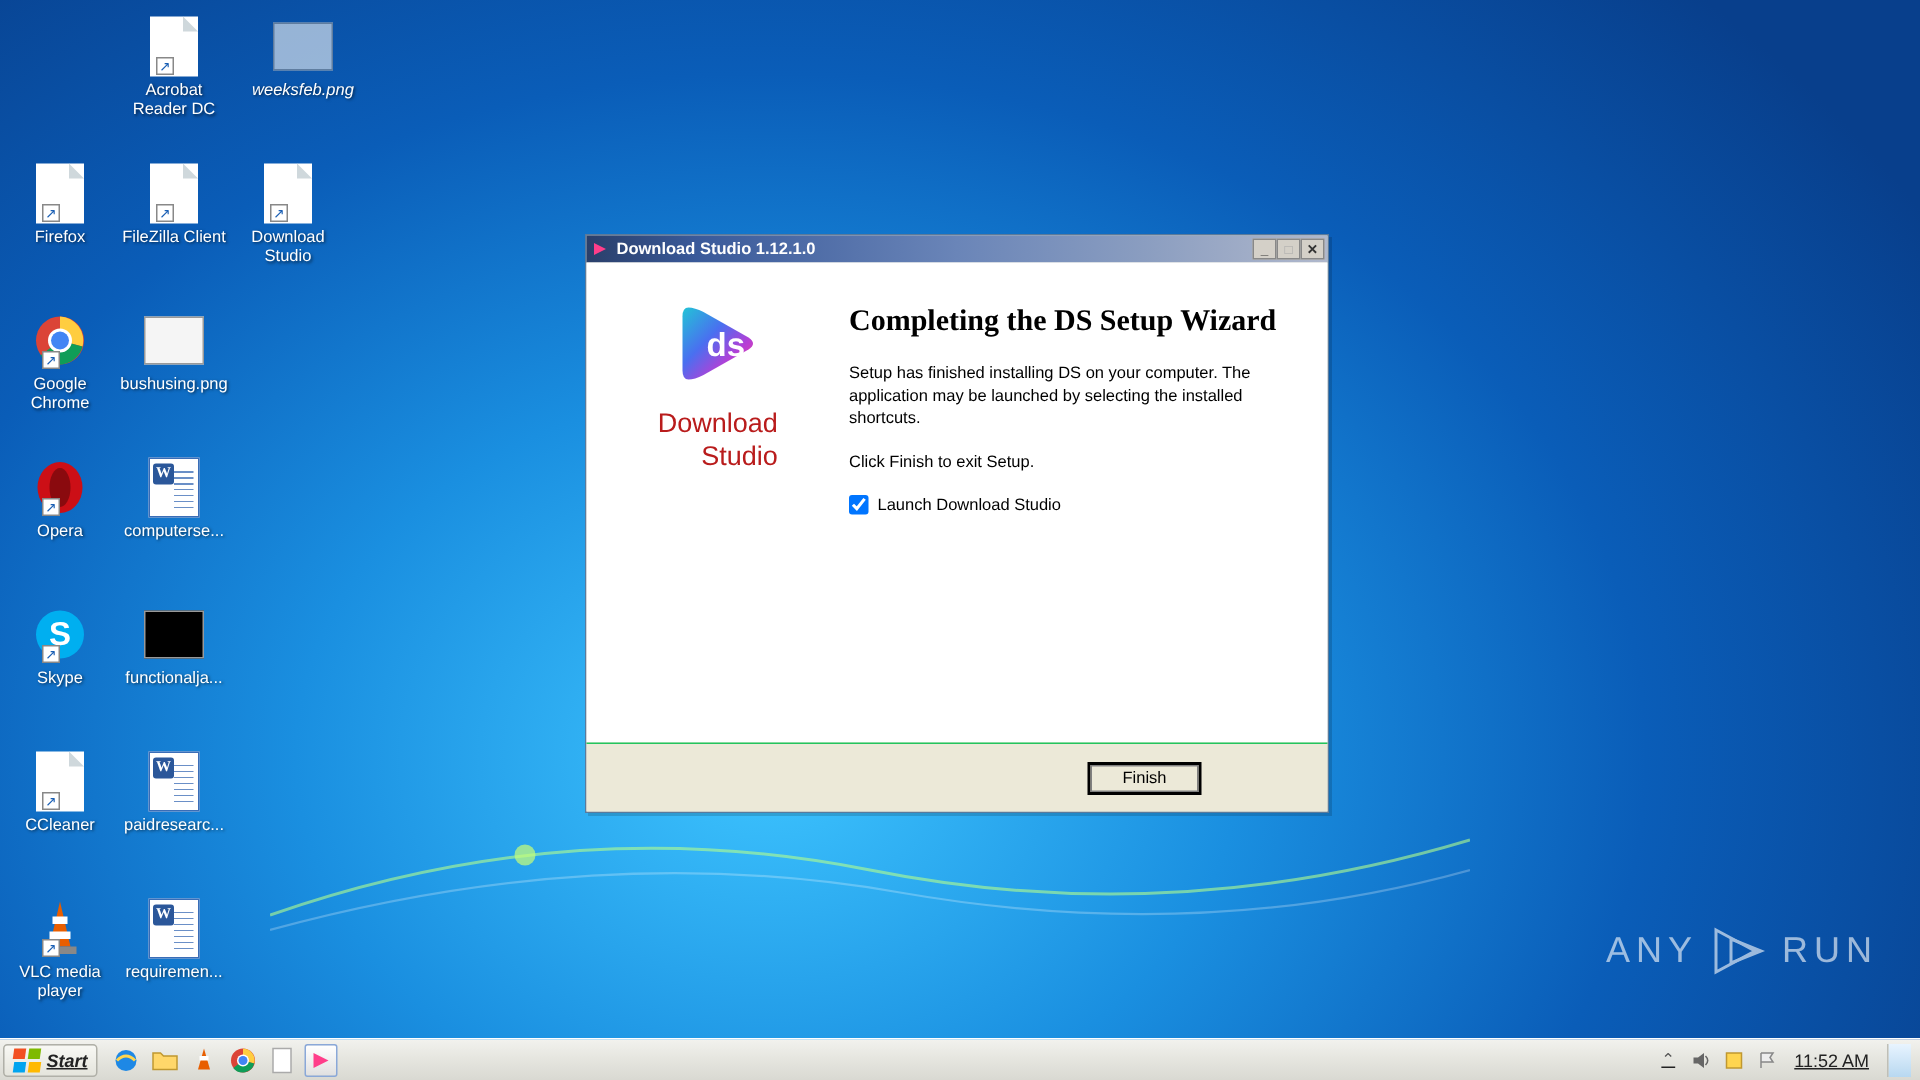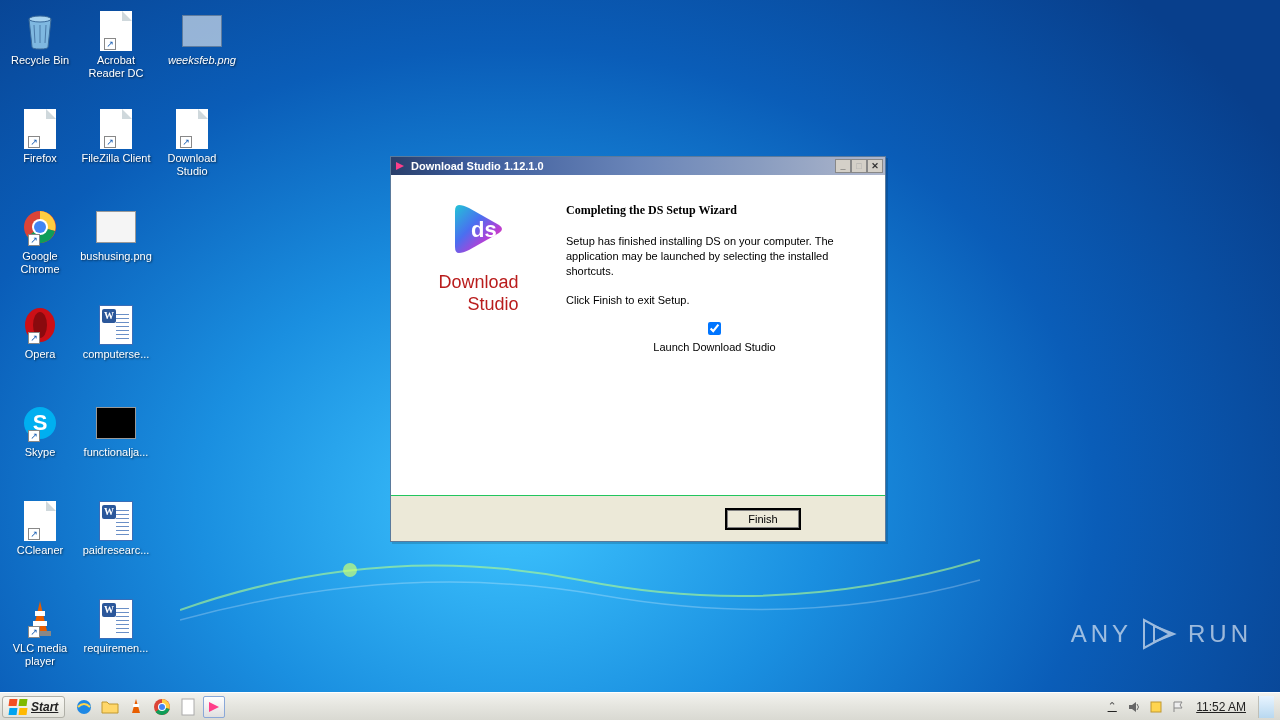--- a/index.html
+++ b/index.html
@@ -47,44 +47,34 @@
 .dialog{position:absolute; left:390px; top:156px; width:496px; background:#ece9d8; border:1px solid #5a7a9c; box-shadow:2px 2px 0 rgba(0,0,0,.15);}
 .titlebar{height:18px; background:linear-gradient(90deg,#2a3f6a 0%,#3a5a9a 15%,#6a85b8 50%,#8a9dc0 75%,#b0b8cc 100%); display:flex; align-items:center; padding:0 2px; color:#fff; font-size:11px; font-weight:bold;}
 .titlebar .t-icon{width:14px; height:14px; margin-right:4px; display:inline-flex; align-items:center; justify-content:center;}
 .titlebar .t-btns{margin-left:auto; display:flex; gap:0;}
 .t-btn{width:16px; height:14px; background:#d4d0c8; border:1px solid #888; color:#333; font-size:9px; font-family:Marlett, Arial; display:flex; align-items:center; justify-content:center; cursor:pointer; line-height:1;}
 .dialog-body{background:#fff; display:flex; min-height:320px;}
 .wiz-left{width:175px; display:flex; flex-direction:column; align-items:center; padding-top:20px;}
 .ds-logo{width:68px; height:68px;}
 .ds-text{margin-top:8px; text-align:center; color:#b91c1c; font-size:18px; font-family:"Segoe UI", Arial; line-height:22px;}
 .wiz-right{flex:1; padding:28px 22px 10px 0; color:#000;}
-.wiz-right h1{font-size:12px; font-family:Tahoma; margin-bottom:16px;}
+.wiz-right h1{font-size:20px; font-family:Tahoma; margin-bottom:16px;}
 .wiz-right p{font-size:11px; line-height:15px; margin-bottom:14px; max-width:280px;}
-.chk-row{display:flex; align-items:center; gap:6px; font-size:11px; margin-top:0;flex-direction:column;}
+.chk-row{display:flex; align-items:center; gap:6px; font-size:11px; margin-top:0;}
 .chk-row input{width:13px; height:13px;}
 .dialog-footer{height:46px; border-top:1px solid #22c55e; display:flex; align-items:center; justify-content:flex-end; padding-right:84px; background:#ece9d8;}
 .finish-btn{width:76px; height:22px; background:#ece9d8; border:2px solid #000; font-size:11px; cursor:pointer; outline:1px solid #808080; outline-offset:-3px;}
 .watermark{position:absolute; right:28px; bottom:40px; display:flex; align-items:center; gap:8px; opacity:.6; pointer-events:none;}
 .watermark .txt{font-size:24px; letter-spacing:4px; font-weight:300;}
 </style>
 </head>
 <body>
 
 <div class="desktop">
 
-  <div class="desktop-icon" style="position:absolute; left:2px; top:4px;">
-    <div class="ic ic-wrap">
-      <svg width="36" height="40" viewBox="0 0 36 40">
-          <path d="M7 8 L29 8 L26 36 Q26 38 18 38 Q10 38 10 36 Z" fill="#7fb8e0" stroke="#3a6a9a"></path>
-          <ellipse cx="18" cy="8" rx="11" ry="3" fill="#a8d4f0" stroke="#3a6a9a"></ellipse>
-          <path d="M12 14 L13 32 M18 14 L18 32 M24 14 L23 32" stroke="#4a7aa8" stroke-width="1"></path>
-        </svg>
-    </div>
-    <div class="lbl">Recycle Bin</div>
-  </div>
   <div class="desktop-icon" style="position:absolute; left:2px; top:102px;">
     <div class="ic ic-wrap">
         <div class="file-ic"></div>
         <div class="shortcut-arrow">↗</div>
       </div>
     <div class="lbl">Firefox</div>
   </div>
   <div class="desktop-icon" style="position:absolute; left:2px; top:200px;">
     <div class="ic ic-wrap">
       <svg width="36" height="36" viewBox="0 0 36 36">

